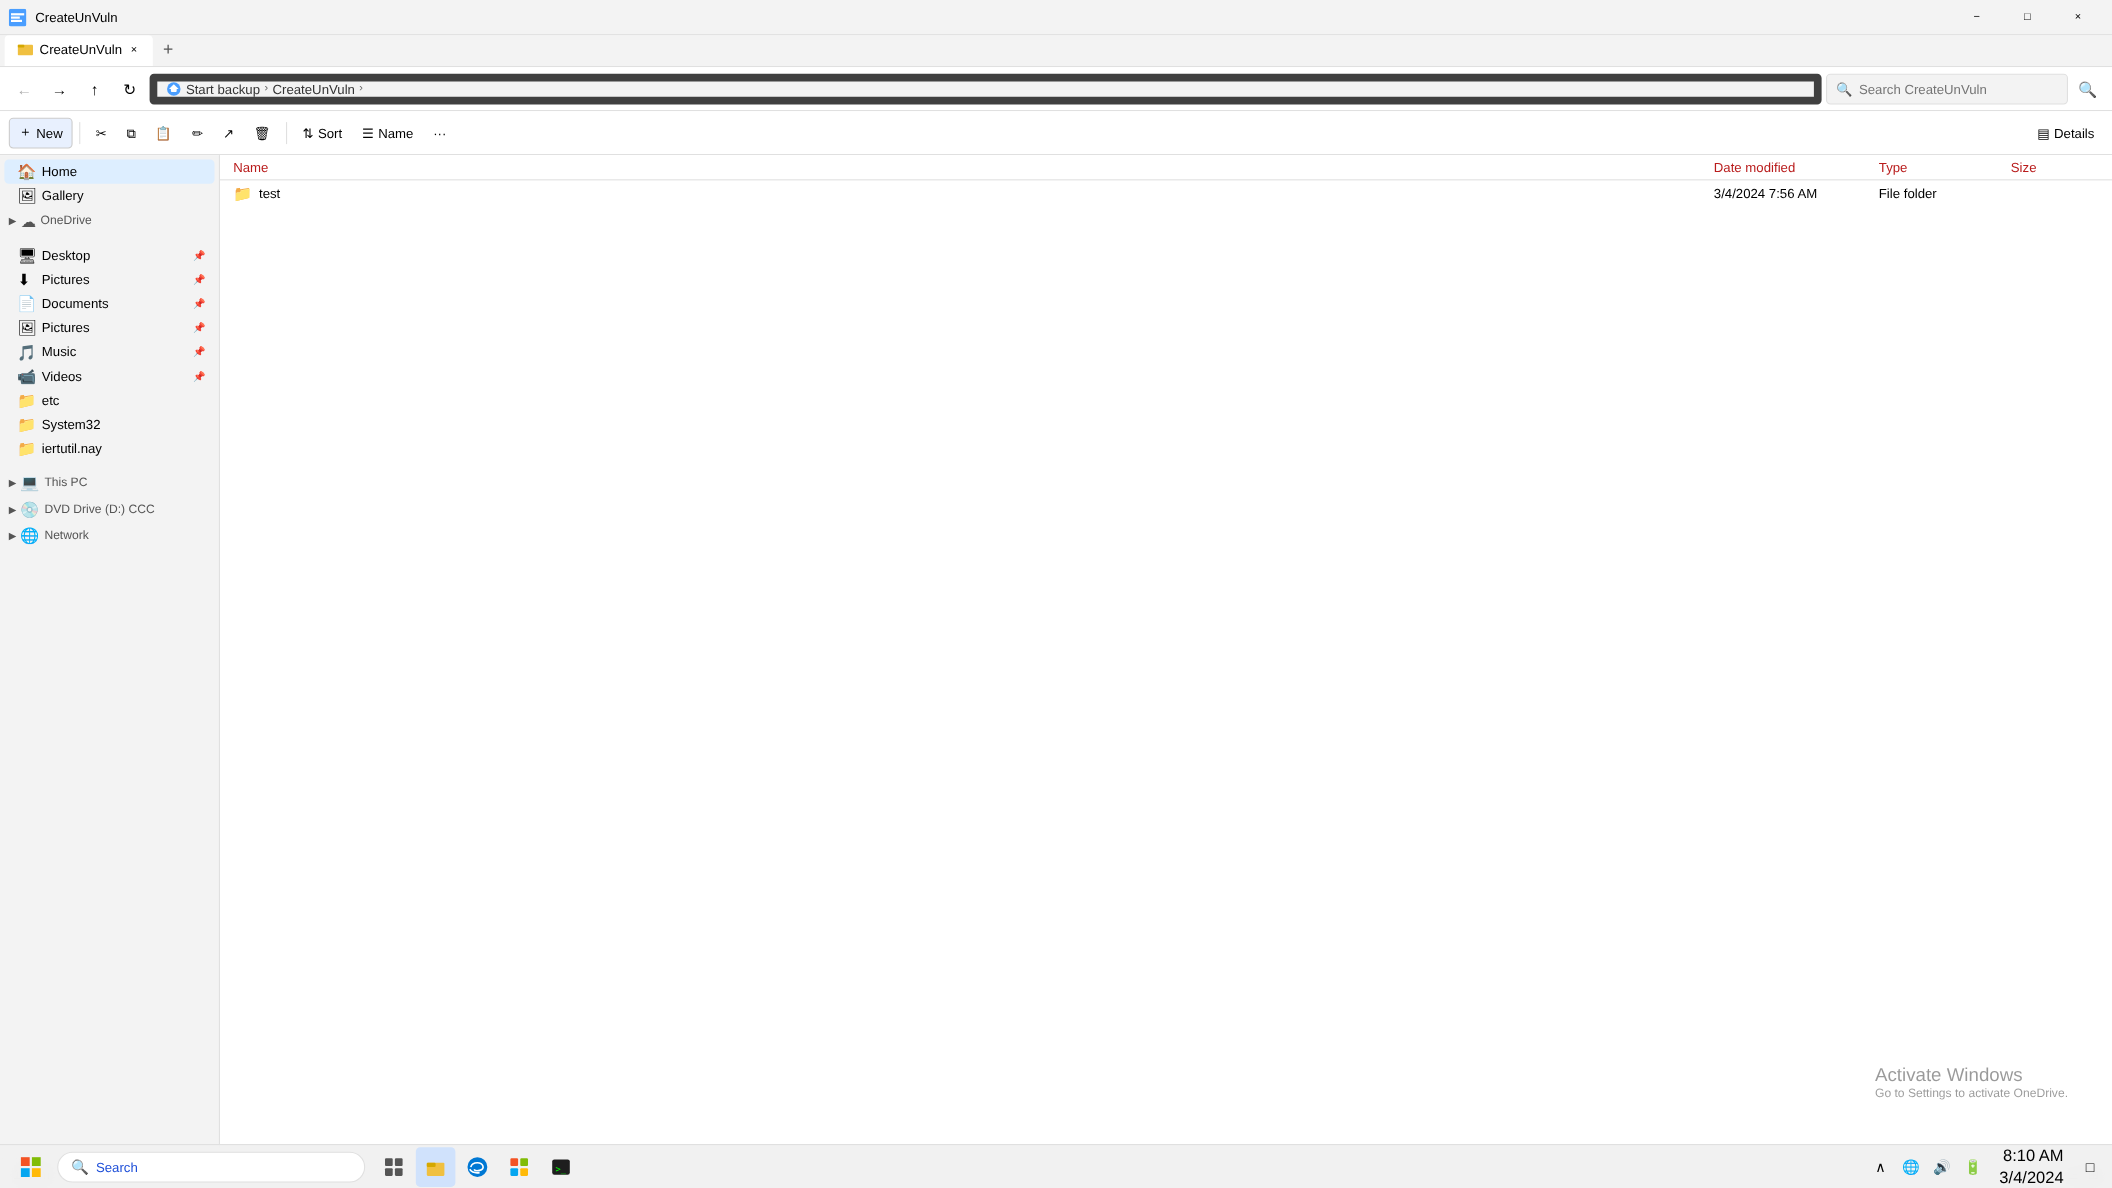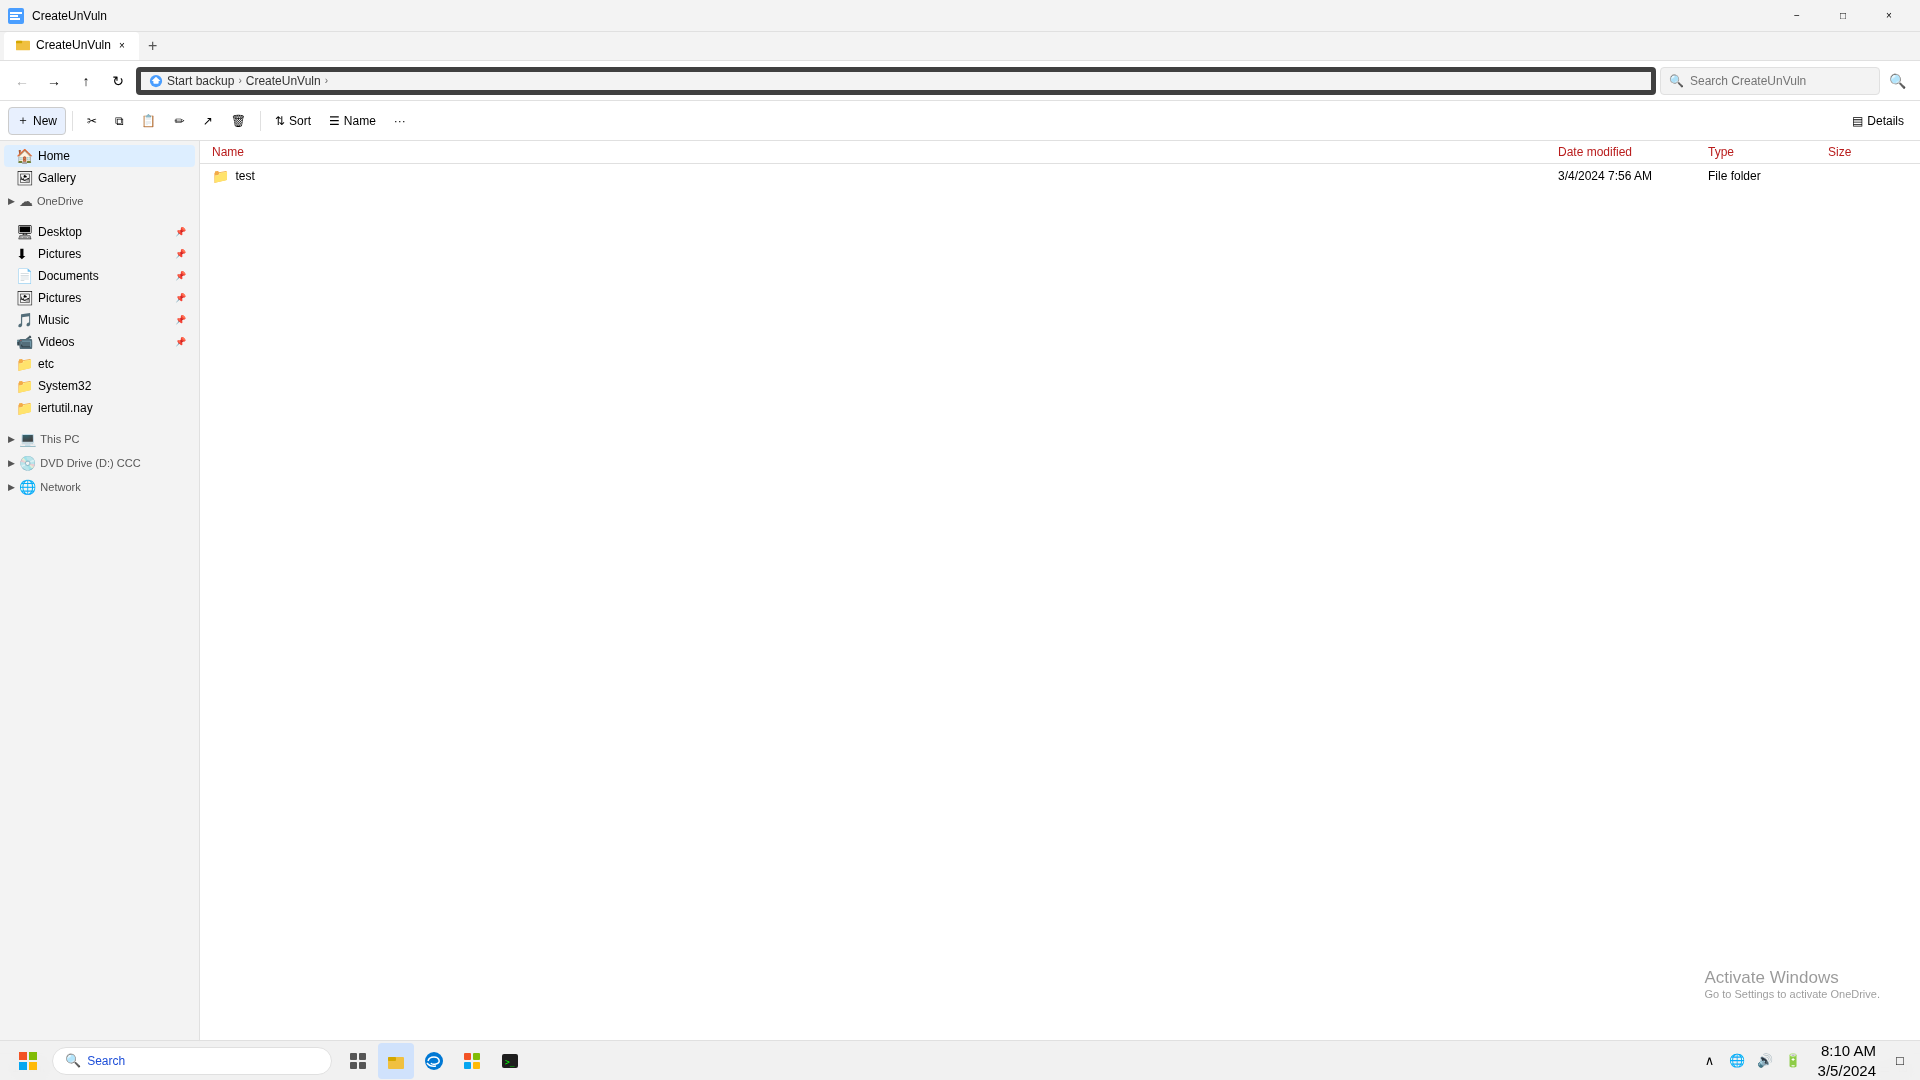--- a/index.html
+++ b/index.html
@@ -42,21 +42,21 @@
       padding: 4px 8px; background: white; border-bottom: 1px solid #e0e0e0;
       height: 40px;
     }
     .nav-btn {
       width: 28px; height: 28px; display: flex; align-items: center; justify-content: center;
       cursor: pointer; border-radius: 4px; border: none; background: transparent; font-size: 14px;
     }
     .nav-btn.disabled { color: #aaa; cursor: default; }
     .breadcrumb-bar {
       display: flex; align-items: center; gap: 4px;
-      background: #f3f3f3; border: 5px solid #404040; border-radius: 4px;
+      background: #f3f3f3; border: 7px solid #404040; border-radius: 4px;
       padding: 4px 8px; flex: 1; height: 28px; cursor: pointer;
     }
     .breadcrumb-item { font-size: 12px; color: #333; }
     .breadcrumb-sep { color: #666; font-size: 10px; }
     .search-bar {
       display: flex; align-items: center; gap: 6px;
       background: #f3f3f3; border: 1px solid #e0e0e0; border-radius: 4px;
       padding: 4px 8px; width: 220px; height: 28px;
     }
     .search-bar input { border: none; background: transparent; font-size: 12px; outline: none; flex: 1; }
@@ -412,17 +412,17 @@
       </svg>
     </div>
   </div>
   <div class="taskbar-tray">
     <div class="tray-icon">∧</div>
     <div class="tray-icon">🌐</div>
     <div class="tray-icon">🔊</div>
     <div class="tray-icon">🔋</div>
     <div style="cursor:pointer; padding: 0 8px;">
       <div class="tray-time">8:10 AM</div>
-      <div class="tray-time">3/5/2024</div>
+      <div class="tray-time">3/4/2024</div>
     </div>
     <div class="tray-icon">□</div>
   </div>
 </div>
 
 </body></html>

